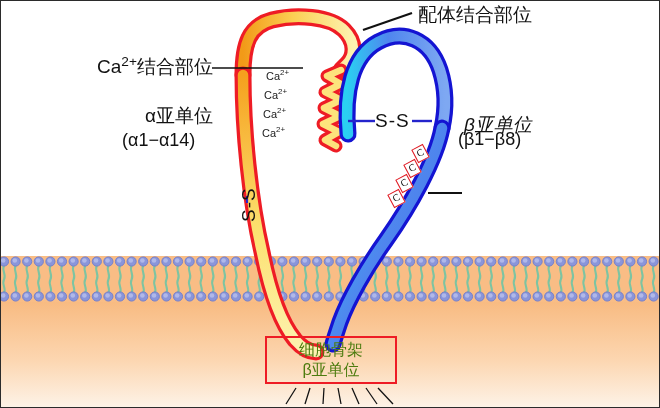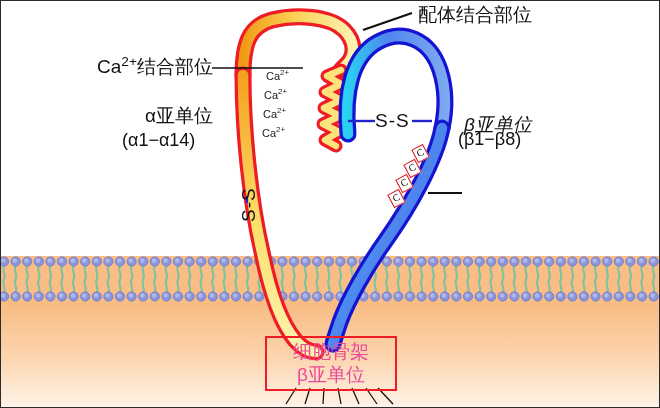--- a/index.html
+++ b/index.html
@@ -59,22 +59,22 @@
     font-size: 0.72em;
     vertical-align: super;
     line-height: 0;
   }
   .cyto-box {
     position: absolute;
     border: 2px solid #ee1c25;
     background: transparent;
     text-align: center;
     padding: 2px 8px 3px 8px;
-    color: #ec4899;
-    font-size: 19px;
+    color: #4d7c0f;
+    font-size: 16px;
     line-height: 1.22;
     font-family: "Liberation Sans", "DejaVu Sans", sans-serif;
   }
   .c-box {
     position: absolute;
     width: 11px;
     height: 13px;
     border: 1px solid #e01b24;
     background: #ffffff;
     color: #111111;

